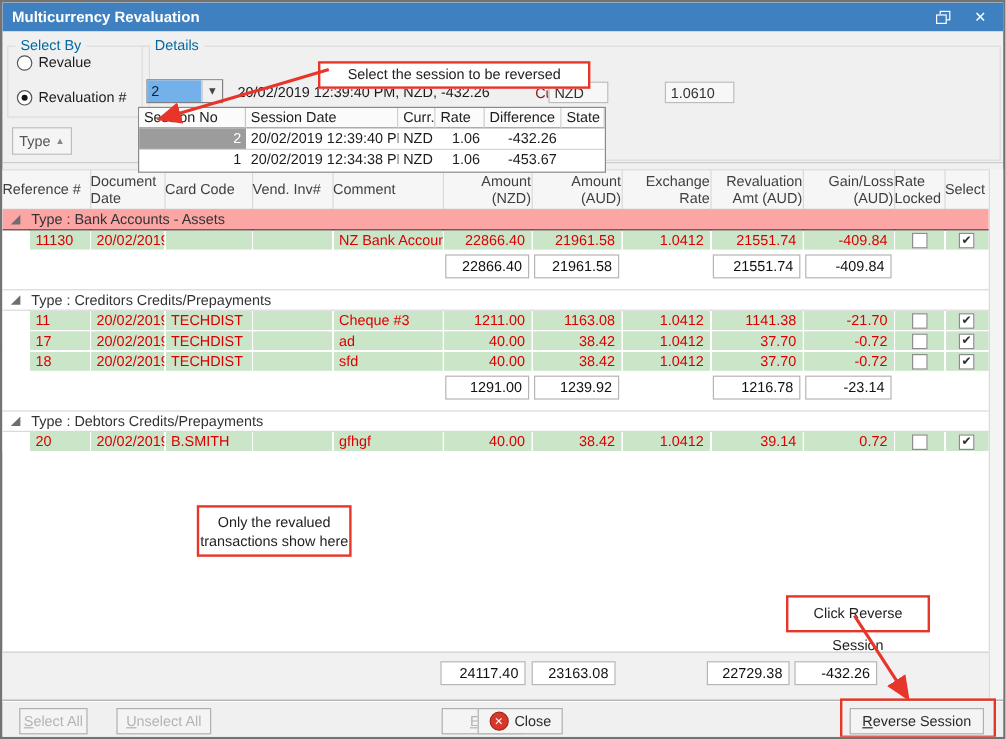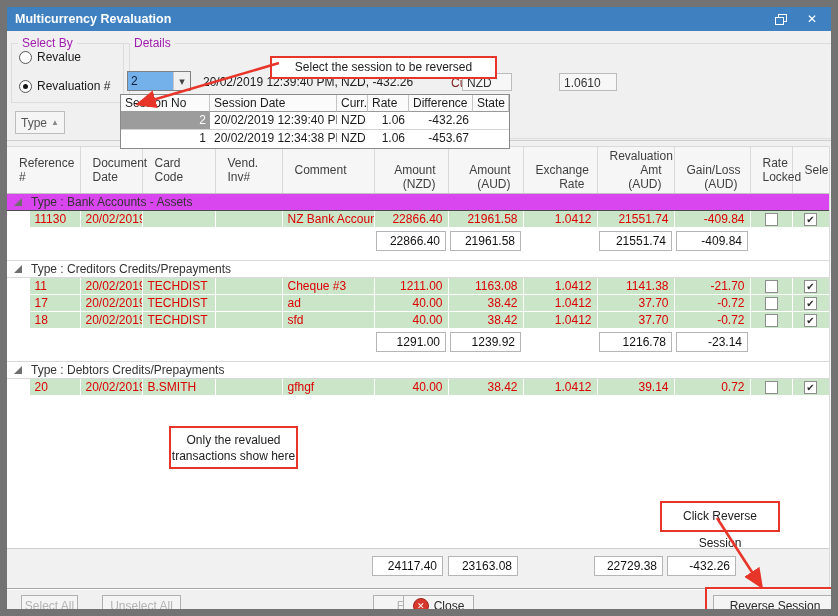--- a/index.html
+++ b/index.html
@@ -1,31 +1,31 @@
 <!DOCTYPE html>
 <html><head>
 <meta charset="utf-8">
 <style>
   * { margin:0; padding:0; box-sizing:border-box; }
   html,body { background:#d8d8d8; }
   body { font-family:"Liberation Sans","DejaVu Sans",sans-serif; font-size:12px; color:#1c1c1c; }
-  .window { position:relative; width:838px; height:616px; background:#f0f0f0; border:7px solid #737373; overflow:hidden; }
+  .window { position:relative; width:838px; height:616px; background:#f0f0f0; border:2px solid #737373; overflow:hidden; }
 
   
   .titlebar { position:absolute; left:0; top:0; width:100%; height:24px; background:#3f80c1; display:flex; align-items:center; }
   .titlebar .title { color:#fff; font-weight:bold; font-size:12.5px; padding-left:8px; }
   .win-controls { margin-left:auto; display:flex; align-items:center; gap:20px; padding-right:14px; }
   .restore-ico { position:relative; width:12px; height:11px; }
   .restore-ico .r1 { position:absolute; right:0; top:0; width:9px; height:8px; border:1.5px solid #fff; }
   .restore-ico .r2 { position:absolute; left:0; bottom:0; width:9px; height:8px; border:1.5px solid #fff; background:#3f80c1; }
   .close-win { color:#fff; font-size:12px; font-weight:bold; line-height:12px; }
 
   
   .groupbox { position:absolute; border:1px solid #dcdcdc; }
-  .groupbox .gb-label { position:absolute; top:-8px; left:6px; background:#f0f0f0; padding:0 4px; color:#a21caf; }
+  .groupbox .gb-label { position:absolute; top:-8px; left:6px; background:#f0f0f0; padding:0 4px; color:#0369a1; }
 
   .gb-selectby { left:4px; top:36px; width:119px; height:60px; }
   .gb-details  { left:116px; top:36px; width:716px; height:96px; }
 
   
   .radio-row { position:absolute; display:flex; align-items:center; gap:5px; }
   .radio { width:13px; height:13px; border:1px solid #565656; border-radius:50%; background:#fff; position:relative; }
   .radio.checked::after { content:""; position:absolute; left:3px; top:3px; width:5px; height:5px; border-radius:50%; background:#151515; }
 
   
@@ -47,31 +47,31 @@
 
   
   .typebtn { position:absolute; left:8px; top:104px; width:50px; height:23px; border:1px solid #bdbdbd; background:#f5f5f5; color:#555; display:flex; align-items:center; justify-content:center; gap:4px; }
   .typebtn .tri { font-size:8px; color:#888; }
   .panel-divider { position:absolute; left:0; top:133px; width:100%; height:1px; background:#cdcdcd; }
 
   
   .grid-area { position:absolute; left:0; top:139px; width:822px; height:442px; background:#fff; }
   table.grid { border-collapse:collapse; table-layout:fixed; width:822px; }
   table.grid th, table.grid td { font-weight:normal; font-size:12px; }
-  thead th { background:#f6f6f6; border-top:1px solid #d9d9d9; border-right:1px solid #d9d9d9; border-bottom:1px solid #c3c3c3; color:#3f3f3f; padding:2px 12px; height:33px; text-align:left; vertical-align:middle; }
+  thead th { background:#f6f6f6; border-top:1px solid #d9d9d9; border-right:1px solid #d9d9d9; border-bottom:1px solid #c3c3c3; color:#3f3f3f; padding:2px 0; height:33px; text-align:left; vertical-align:middle; }
   thead th.num { text-align:right; vertical-align:bottom; }
   thead th:last-child { border-right:none; }
 
   tr.data td { height:17px; background:#cbe5c9; color:#db0000; padding:0 5px; border-bottom:1px solid #fff; border-right:1px solid rgba(255,255,255,.55); white-space:nowrap; overflow:hidden; }
   tr.data td.indent { background:#fff; border-right:1px solid #fff; }
   tr.data td.num { text-align:right; }
   tr.data td.center { text-align:center; padding:0; }
 
   tr.grouprow td { height:17px; background:#fff; color:#333; border-top:1px solid #d9d9d9; border-bottom:1px solid #d9d9d9; padding:0 0 0 7px; }
-  tr.grouprow.hl td { background:#d946ef; border-top:1px solid #4d4d4d; border-bottom:1px solid #4d4d4d; }
+  tr.grouprow.hl td { background:#fca5a5; border-top:1px solid #4d4d4d; border-bottom:1px solid #4d4d4d; }
   .expand-ico { display:inline-block; width:0; height:0; border-left:8px solid transparent; border-bottom:8px solid #6e6e6e; margin-right:9px; vertical-align:-1px; }
   tr.grouprow .gtitle { display:inline-block; vertical-align:top; line-height:16px; }
 
   tr.subtotal td { height:27px; background:#fff; vertical-align:middle; }
   .sumbox { border:1px solid #b5b5b5; background:#fff; color:#111; height:20px; line-height:18px; text-align:right; padding:0 5px; margin:0 2px; }
   tr.spacer td { height:6px; background:#fff; }
 
   .cb { display:inline-block; width:13px; height:13px; background:#fff; border:1px solid #8d8d8d; line-height:11px; font-size:10px; color:#2e2e2e; text-align:center; vertical-align:middle; }
   .cb.checked::after { content:"\2714"; }
 
@@ -88,21 +88,21 @@
   
   .footer { position:absolute; left:0; top:581px; width:100%; height:35px; background:#f0f0f0; border-top:1px solid #a8a8a8; box-shadow:inset 0 1px 0 #ffffff; }
   .btn { position:absolute; top:588px; height:22px; border:1px solid #b0b0b0; background:#f4f4f4; color:#2b2b2b; text-align:center; line-height:20px; }
   .btn.disabled { color:#b4b4b4; }
   .btn.ak::first-letter { text-decoration:underline; }
   .btn-selectall { left:14px; width:57px; }
   .btn-unselectall { left:95px; width:79px; }
   .btn-edit { left:318px; width:68px;margin-left:48px; }
   .btn-close { left:396px; width:71px; display:flex; align-items:center; justify-content:center; gap:5px; }
   .close-ico { width:16px; height:16px; border-radius:50%; background:#d6382b; border:1px solid #a5241a; color:#fff; font-size:9px; font-weight:bold; line-height:14px; text-align:center; }
-  .btn-reverse { left:706px; width:124px; }
+  .btn-reverse { left:706px; width:112px; }
 
   
   .callout { position:absolute; background:#ffffff; border:2px solid #e8352a; color:#222; text-align:center; z-index:60;margin-top:15px; }
   .co-select { left:263px; top:34px; width:227px; height:23px; line-height:19px; }
   .co-note { left:162px; top:404px; width:129px; height:43px; padding-top:4px; line-height:16px; }
   .co-click { left:653px; top:479px; width:120px; height:31px; line-height:27px; }
   .reverse-outline { position:absolute; left:698px; top:580px; width:130px; height:33px; border:2px solid #e8352a; z-index:55; pointer-events:none; }
   svg.arrows { position:absolute; left:0; top:0; width:838px; height:616px; z-index:70; pointer-events:none; }
 </style>
 </head>

